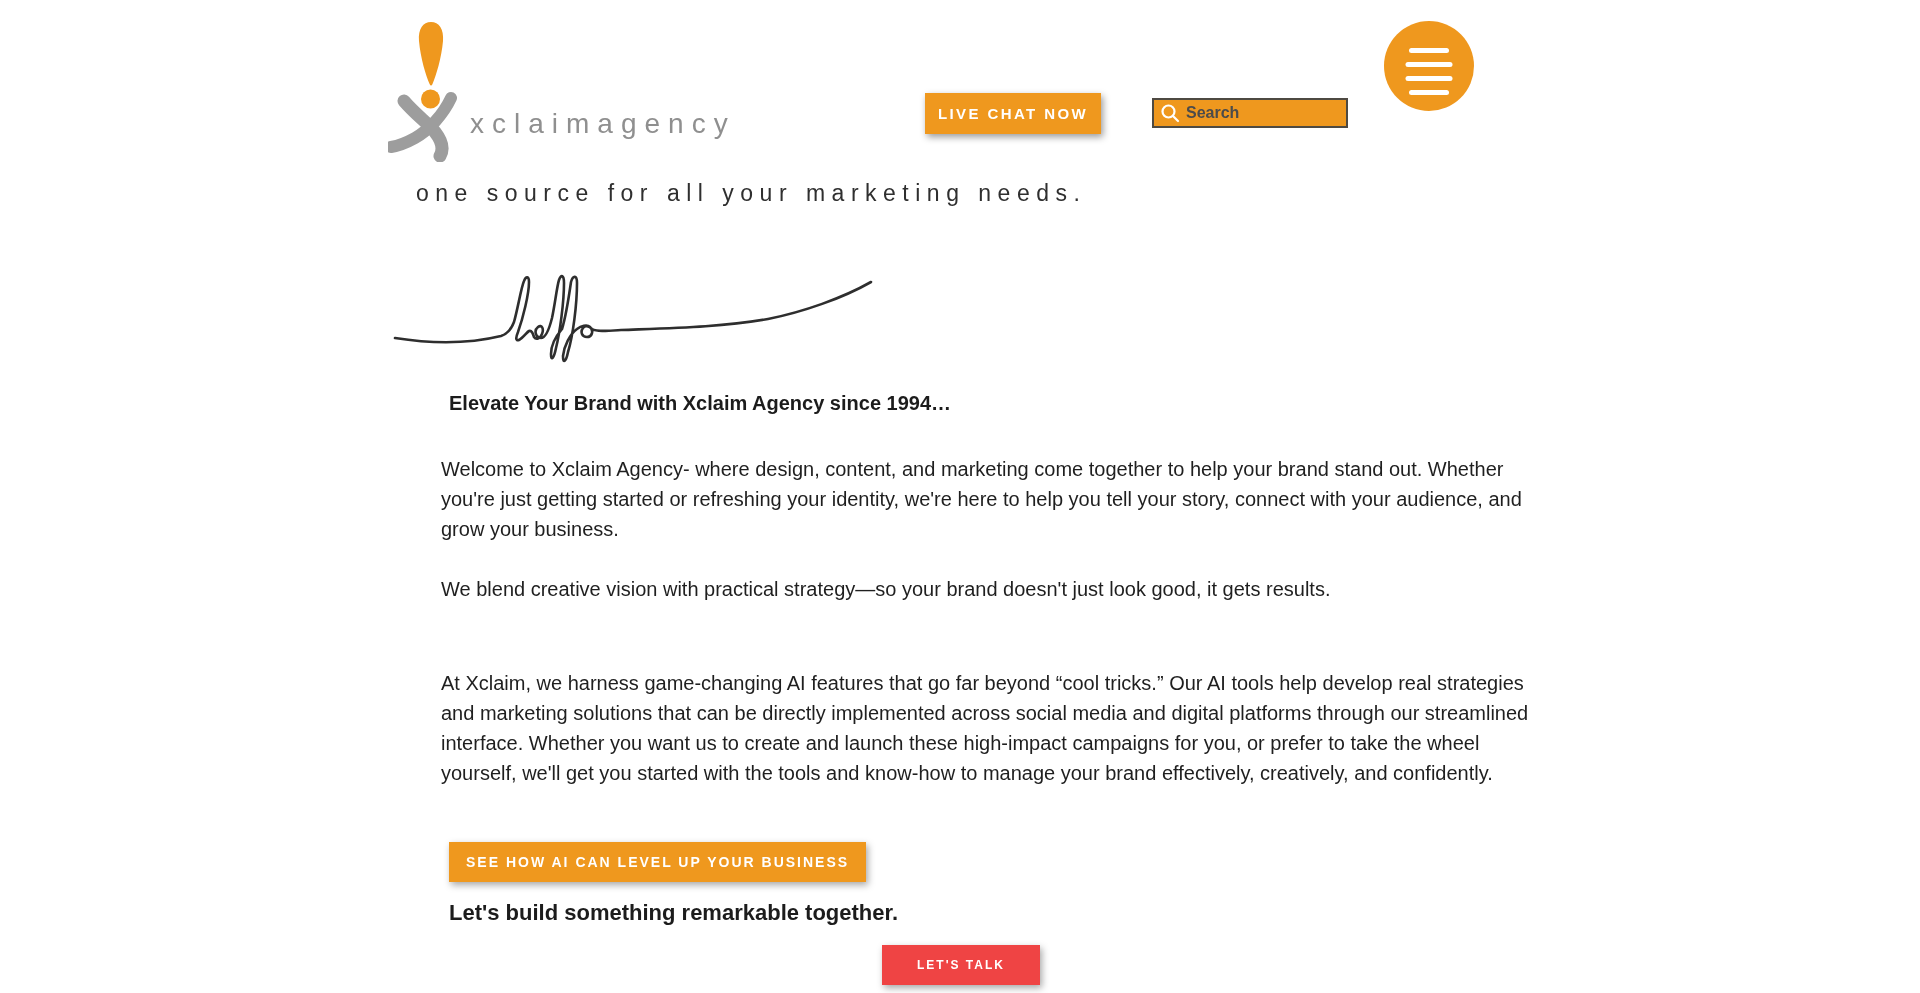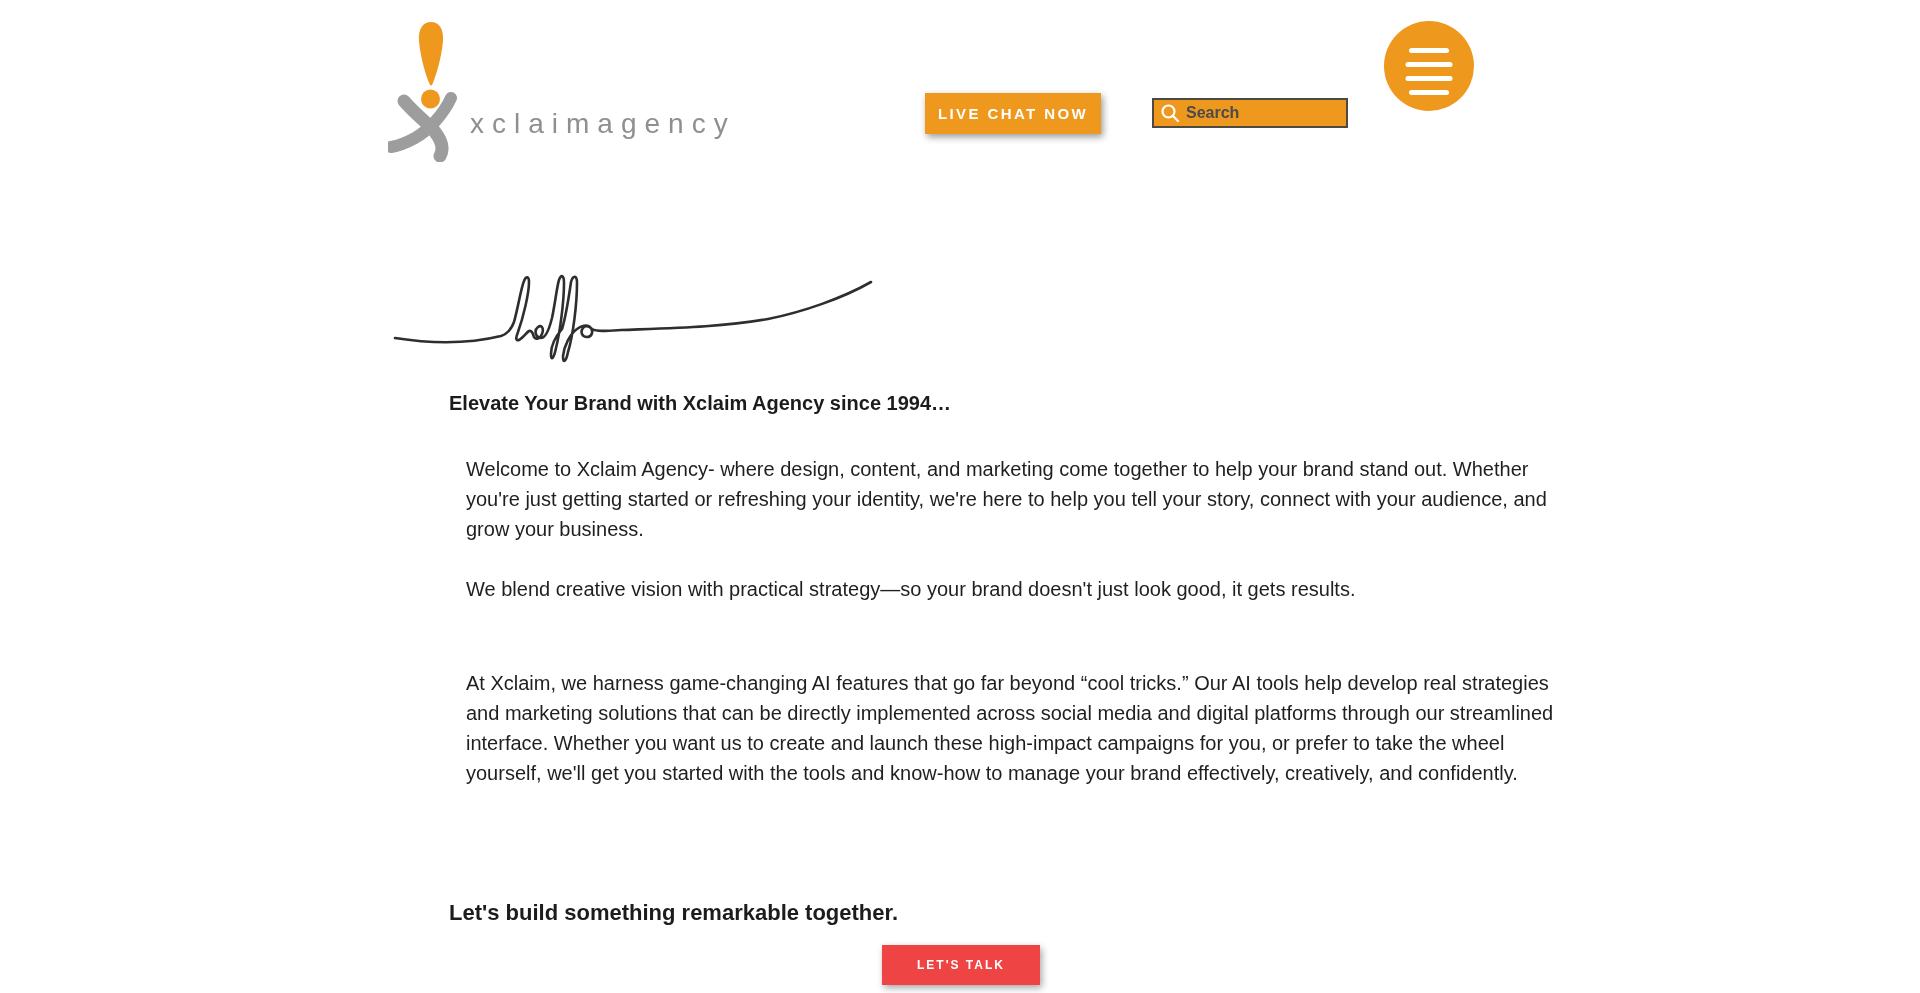--- a/index.html
+++ b/index.html
@@ -33,21 +33,21 @@
   .hamburger i:nth-child(3) { top:55px; width:47px; }
   .hamburger i:nth-child(4) { top:69px; width:40px; }
 
   .tagline { position:absolute; left:416px; top:168px; font-size:23px; font-weight:300;
       letter-spacing:6.5px; color:#2f2f2f; white-space:nowrap; }
 
   .hello-svg { position:absolute; left:393px; top:262px; }
 
   
   .intro-heading  { position:absolute; left:449px; top:380px; width:1103px; font-size:20px; font-weight:700; color:#1c1c1c; }
-  .para { position:absolute; left:466px; width:1103px; font-size:20px; line-height:30px; color:#1f1f1f; }
+  .para { position:absolute; left:441px; width:1103px; font-size:20px; line-height:30px; color:#1f1f1f; }
   .para-welcome { top:442px; }
   .para-blend   { top:562px; }
   .sub-heading  { position:absolute; left:449px; top:627px; width:1103px; font-size:20px; font-weight:700; color:#1c1c1c; }
   .para-ai      { top:656px; }
 
   .ai-cta-btn { position:absolute; left:449px; top:830px; height:40px; padding:0 17px;
       background:#EF981E; border:none; color:#ffffff; font-family:inherit;
       font-size:14px; font-weight:700; letter-spacing:2px; cursor:pointer;
       box-shadow:2px 3px 7px rgba(0,0,0,0.35); }
 
@@ -85,20 +85,21 @@
 
   <button class="menu-btn">
     <span class="hamburger">
       <i></i>
       <i></i>
       <i></i>
       <i></i>
     </span>
   </button>
 
+  <div class="tagline">one source for all your marketing needs.</div>
 
   <svg class="hello-svg" width="500" height="100" viewBox="0 0 500 100" xmlns="http://www.w3.org/2000/svg">
     <path d="M2 64
              C40 70 75 70 108 62
              C114 60 118 56 121 48
              C125 34 128 14 131 7
              C133 2 136 2 136 8
              C136 20 130 44 125 58
              C123 63 122 67 126 66
              C130 64 134 58 136 57
@@ -128,18 +129,19 @@
 
   <h2 class="intro-heading">Elevate Your Brand with Xclaim Agency since 1994…</h2>
 
   <p class="para para-welcome">Welcome to Xclaim Agency- where design, content, and marketing come together to help your brand stand out. Whether you're just getting started or refreshing your identity, we're here to help you tell your story, connect with your audience, and grow your business.</p>
 
   <p class="para para-blend">We blend creative vision with practical strategy—so your brand doesn't just look good, it gets results.</p>
 
 
   <p class="para para-ai">At Xclaim, we harness game-changing AI features that go far beyond “cool tricks.” Our AI tools help develop real strategies and marketing solutions that can be directly implemented across social media and digital platforms through our streamlined interface. Whether you want us to create and launch these high-impact campaigns for you, or prefer to take the wheel yourself, we'll get you started with the tools and know-how to manage your brand effectively, creatively, and confidently.</p>
 
+  <button class="ai-cta-btn">SEE HOW AI CAN LEVEL UP YOUR BUSINESS</button>
 
   <h2 class="closing-heading">Let's build something remarkable together.</h2>
 
   <button class="lets-talk-btn">LET'S TALK</button>
 
 </div>
 
 </body></html>

